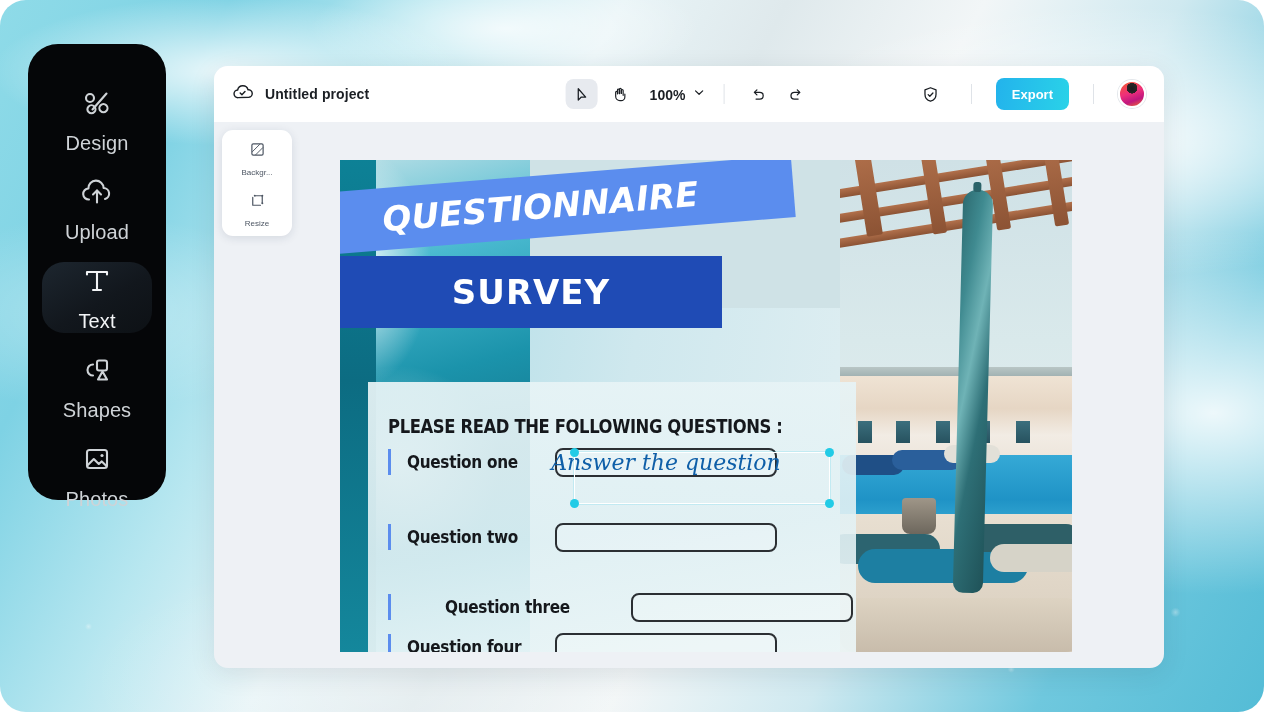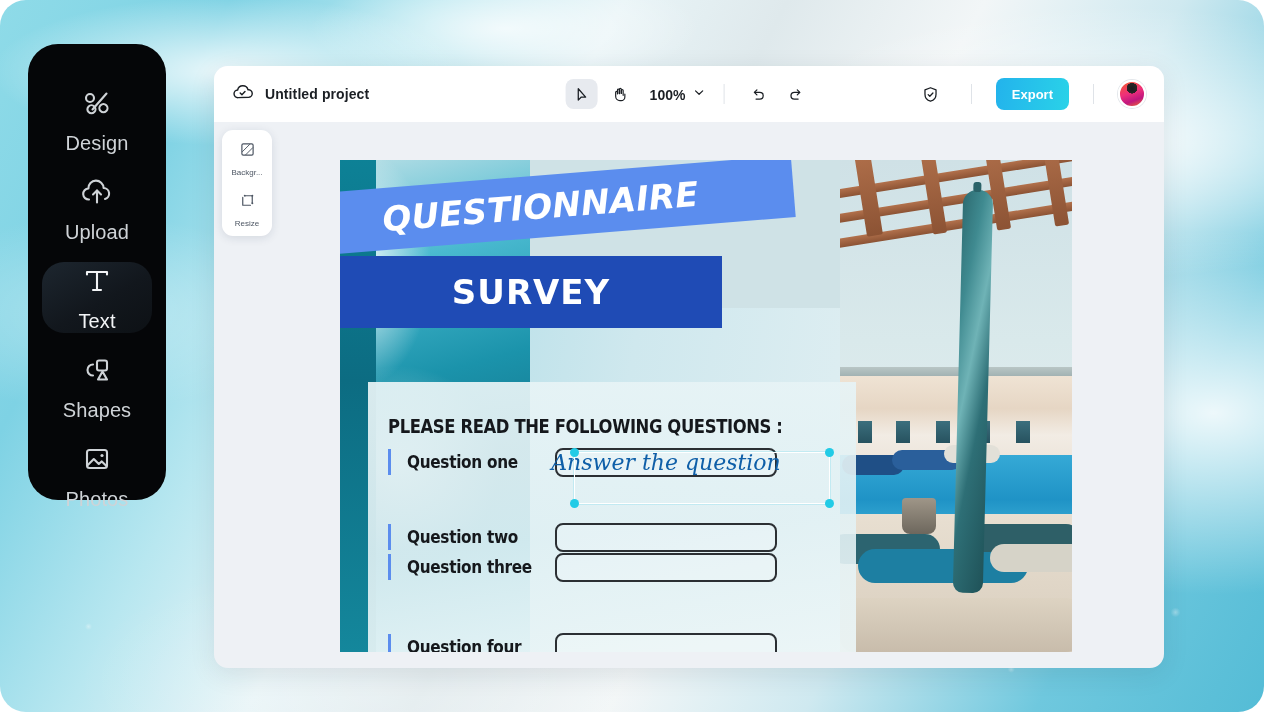--- a/index.html
+++ b/index.html
@@ -187,21 +187,21 @@
     background:
       radial-gradient(circle 9px at 50% 26%, #1d1a1c 0%, #2a2326 58%, transparent 60%),
       linear-gradient(160deg, #f45c2b 0%, #ee2f7b 45%, #c0177f 72%, #f06a2a 100%);
   }
 
   
   #side-panel {
     position: absolute;
     left: 8px;
     top: 64px;
-    width: 50px;
+    width: 70px;
     padding: 10px 0 8px;
     background: #ffffff;
     border-radius: 11px;
     box-shadow: 0 2px 10px rgba(25,45,70,.12);
     display: flex;
     flex-direction: column;
     align-items: center;
     gap: 14px;
     z-index: 8;
   }
@@ -668,21 +668,21 @@
       </div>
 
       <div class="q-row" style="top:360px;">
         <span class="q-bar"></span>
         <span class="q-label">Question two</span>
         <span class="q-box">
           <span class="answer"></span>
         </span>
       </div>
 
-      <div class="q-row" style="top:390px;">
+      <div class="q-row" style="top:430px;gap:38px;">
         <span class="q-bar"></span>
         <span class="q-label">Question three</span>
         <span class="q-box">
           <span class="answer"></span>
         </span>
       </div>
 
       <div class="q-row" style="top:470px;">
         <span class="q-bar"></span>
         <span class="q-label">Question four</span>

